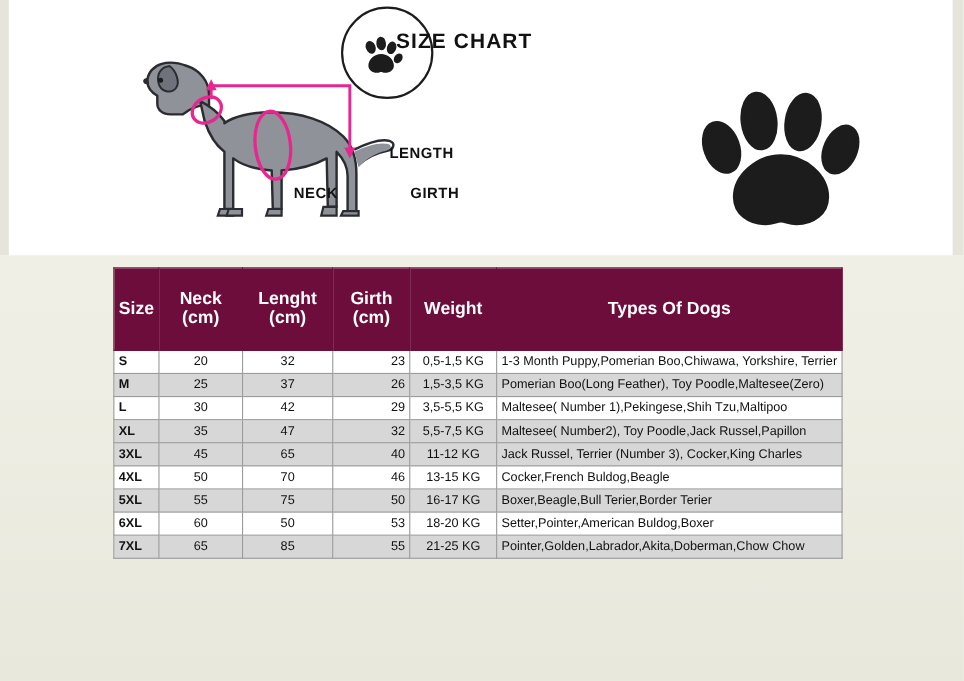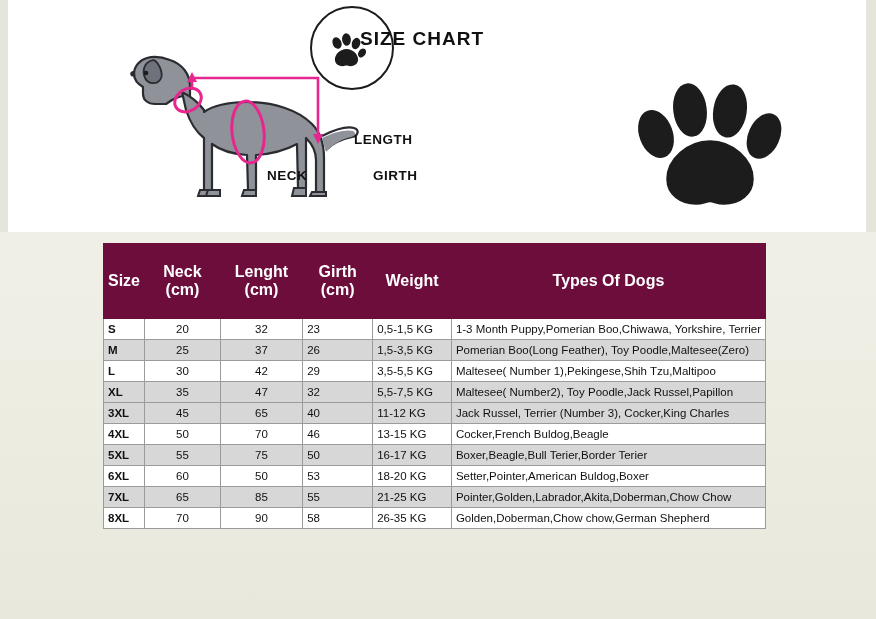--- a/index.html
+++ b/index.html
@@ -132,22 +132,22 @@
     border: 1px solid #9b9b9b;
     padding: 2px 4px;
     height: 16px;
     white-space: nowrap;
   }
   table.size-chart tbody tr.odd td { background: #ffffff; }
   table.size-chart tbody tr.even td { background: #d7d7d7; }
   .c-size  { width: 30px;  text-align: left; font-weight: bold; }
   .c-neck  { width: 88px;  text-align: center; }
   .c-leng  { width: 88px;  text-align: center; }
-  .c-girth { width: 78px;  text-align: left; }
-  .c-weight{ width: 80px;  text-align: left; }
+  .c-girth { width: 78px;  text-align: right; }
+  .c-weight{ width: 80px;  text-align: center; }
   .c-types { text-align: left; margin-top: 37px; }
   th.c-size { width: 30px; }
 </style>
 </head>
 <body>
 
 <div id="page">
 
   <div class="top-band"></div>
   <div class="band-edge-l"></div>
@@ -305,25 +305,17 @@
           <td class="c-types">Setter,Pointer,American Buldog,Boxer</td>
         </tr>
         <tr class="even">
           <td class="c-size">7XL</td>
           <td class="c-neck">65</td>
           <td class="c-leng">85</td>
           <td class="c-girth">55</td>
           <td class="c-weight">21-25 KG</td>
           <td class="c-types">Pointer,Golden,Labrador,Akita,Doberman,Chow Chow</td>
         </tr>
-        <tr class="odd">
-          <td class="c-size">8XL</td>
-          <td class="c-neck">70</td>
-          <td class="c-leng">90</td>
-          <td class="c-girth">58</td>
-          <td class="c-weight">26-35 KG</td>
-          <td class="c-types">Golden,Doberman,Chow chow,German Shepherd</td>
-        </tr>
       </tbody>
     </table>
   </div>
 
 </div>
 
 </body></html>

